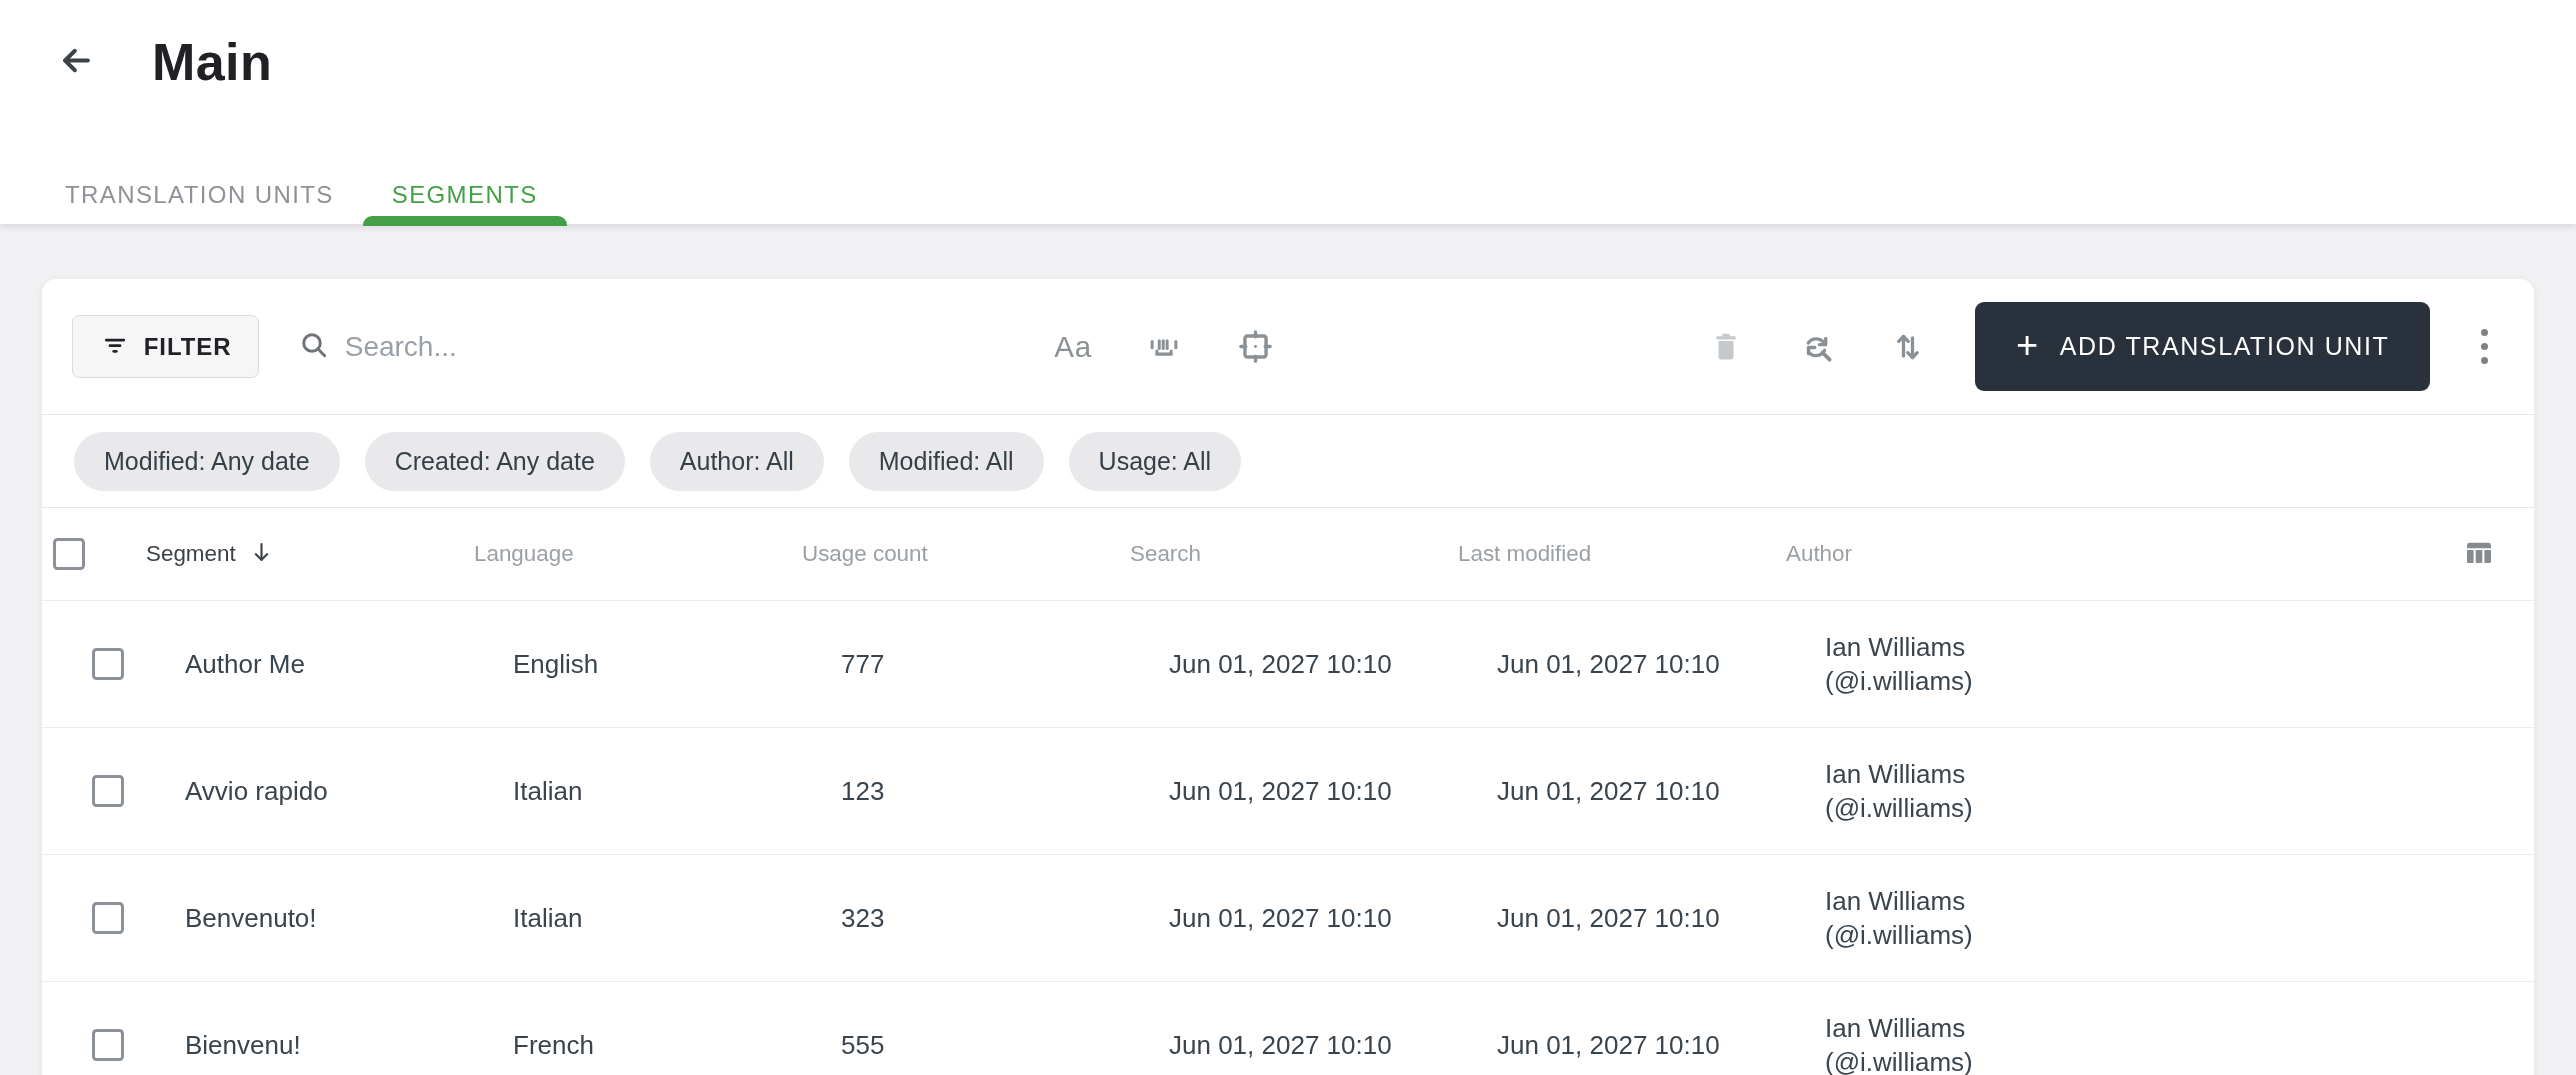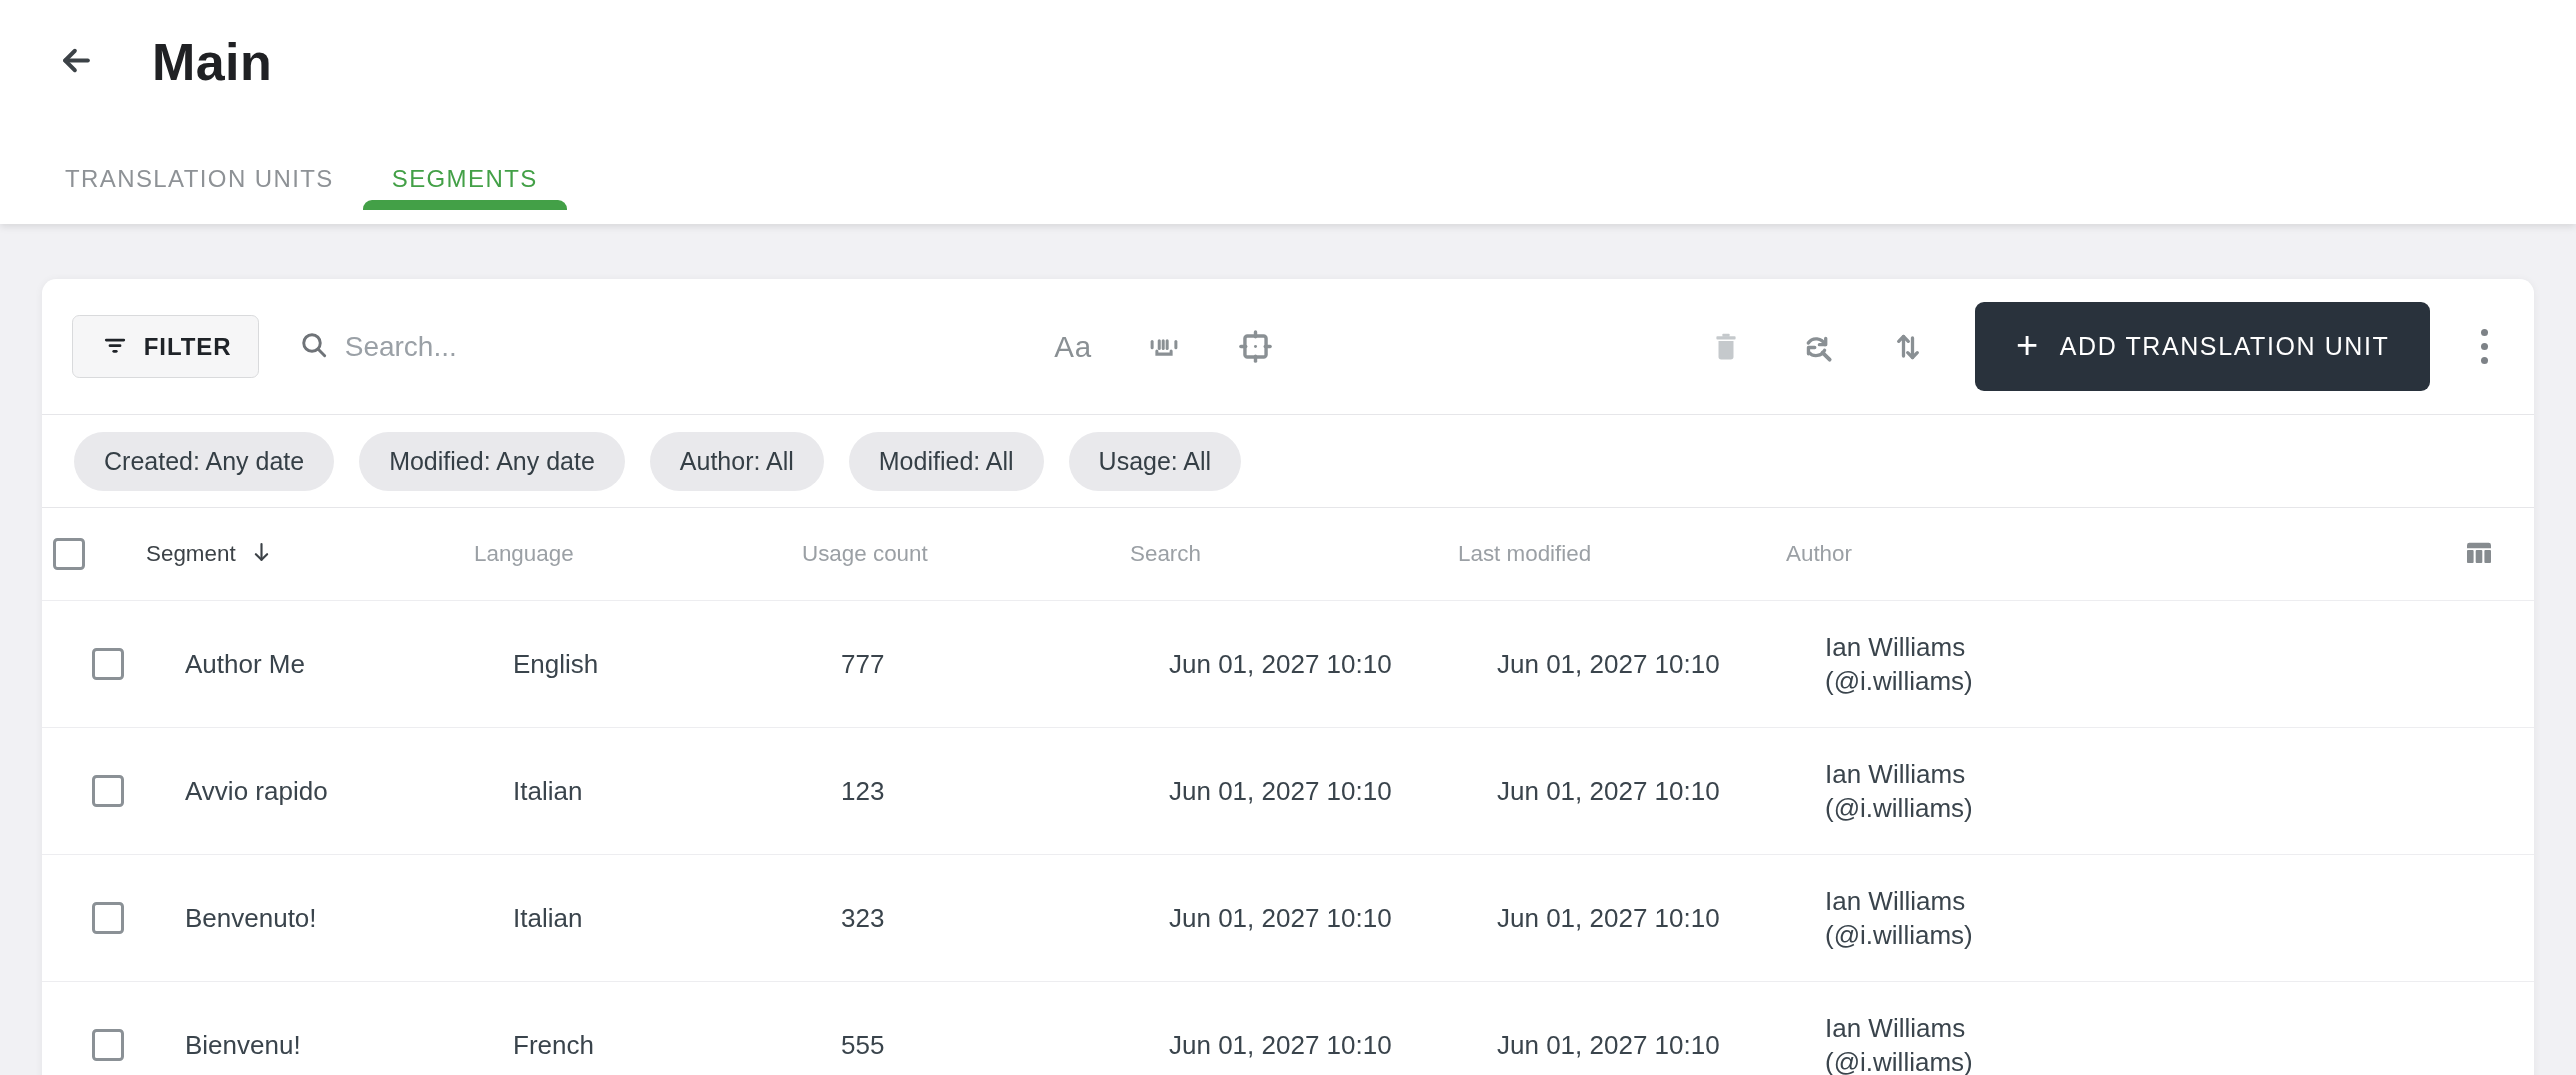--- a/index.html
+++ b/index.html
@@ -29,21 +29,21 @@
     cursor: pointer;
   }
   .page-title {
     font-size: 52px;
     font-weight: 700;
     color: #202124;
     letter-spacing: 0.4px;
   }
   .tabs {
     position: absolute;
-    bottom: 16px; left: 36px;
+    bottom: 0; left: 36px;
     display: flex;
     text-align: right;
   }
   .tab {
     position: relative;
     height: 59px;
     padding: 0 29px;
     display: flex; align-items: center;
     font-size: 24px;
     font-weight: 500;
@@ -327,24 +327,24 @@
 
       <div class="kebab">
         <span class="dot"></span>
         <span class="dot"></span>
         <span class="dot"></span>
       </div>
     </div>
 
     <div class="chips-row">
       <div class="chip">
+        <span>Modified: Any date</span>
+      </div>
+      <div class="chip">
         <span>Created: Any date</span>
-      </div>
-      <div class="chip">
-        <span>Modified: Any date</span>
       </div>
       <div class="chip">
         <span>Author: All</span>
       </div>
       <div class="chip">
         <span>Modified: All</span>
       </div>
       <div class="chip">
         <span>Usage: All</span>
       </div>

